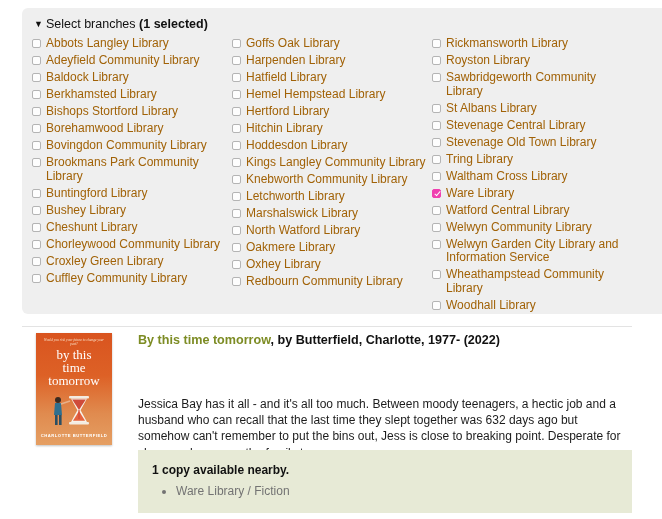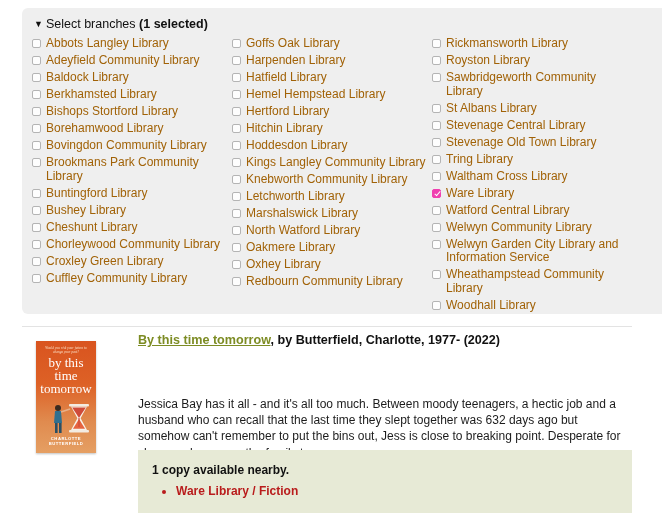--- a/index.html
+++ b/index.html
@@ -119,22 +119,22 @@
     position: absolute;
     left: 0;
     top: 6px;
     width: 610px;
   }
 
   
   #book-cover {
     position: absolute;
     left: 14px;
-    top: 9px;
-    width: 60px;
+    top: 1px;
+    width: 76px;
     height: 112px;
     background: linear-gradient(180deg, #d9541f 0%, #dd6126 38%, #e08b4f 72%, #e59f63 100%);
     box-shadow: 0 1px 2px rgba(0,0,0,0.25);
     overflow: hidden;
     font-family: "Liberation Serif", serif;
   }
   #cover-tagline {
     position: absolute;
     left: 6px;
     right: 6px;
@@ -186,21 +186,20 @@
   }
   #result-title-line {
     font-size: 12.6px;
     font-weight: bold;
     line-height: 16px;
     color: #111;
     margin-bottom: 10px;
   }
   #result-title-link {
     color: #7d8c24;
-    text-decoration: underline;
     cursor: pointer;
     margin-top: 32px;
   }
   #result-desc {
     font-size: 12px;
     line-height: 16.2px;
     color: #1c1c1c;
     width: 494px;
     margin-top: 48px;
   }
@@ -222,22 +221,21 @@
     margin: 0 0 6px 2px;
   }
   #availability-list {
     margin: 0;
     padding-left: 26px;
     list-style: disc;
   }
   #availability-list li {
     font-size: 12px;
     line-height: 16px;
-    color: #b91c1c;
-    font-weight: bold;
+    color: #737373;
   }
 </style>
 </head>
 <body>
 
 <div id="branch-panel">
 
   <div id="branch-header">
     <span class="caret">▼</span><span>Select branches</span>
     <span class="count">(1 selected)</span>

